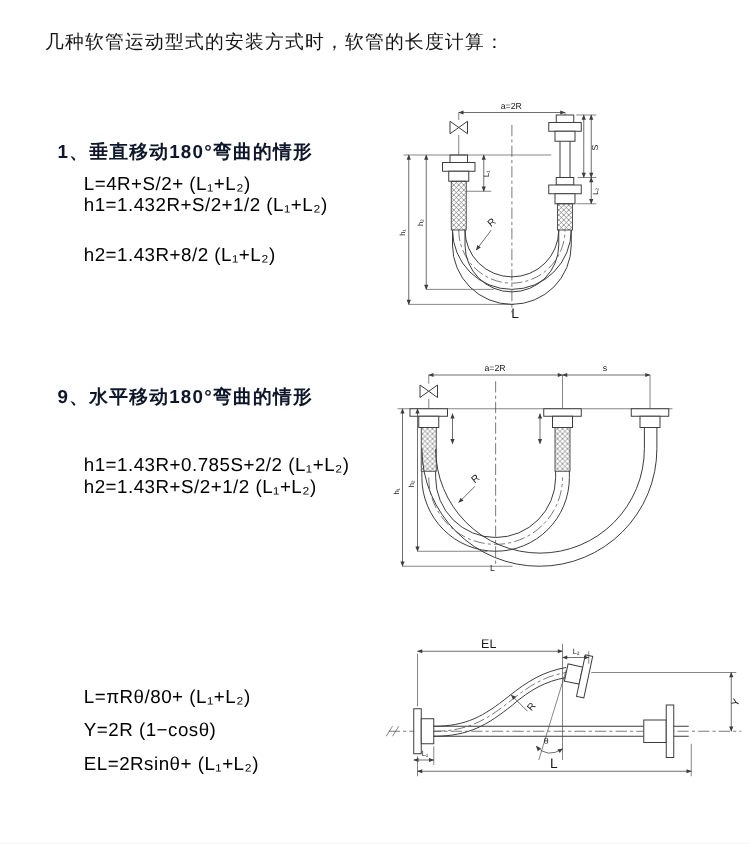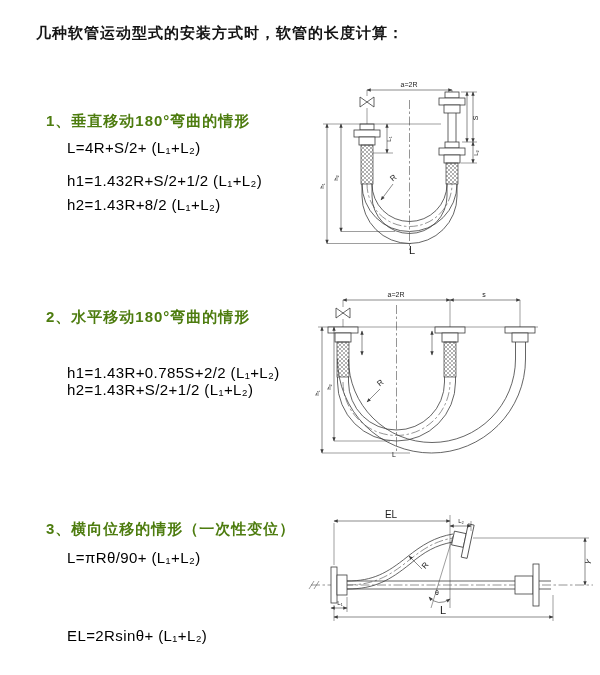--- a/index.html
+++ b/index.html
@@ -3,25 +3,25 @@
 <meta charset="utf-8">
 <style>
   html,body { margin:0; padding:0; background:#e8e8e8; }
   .page {
     position:relative; width:600px; height:675px; background:#ffffff;
     font-family:"Liberation Sans","DejaVu Sans",sans-serif; color:#111;
     overflow:hidden;
   }
   .title {
     position:absolute; left:36px; top:24px;
-    font-size:15px; font-weight:bold; letter-spacing:1px; color:#141414;
+    font-size:15px; font-weight:normal; letter-spacing:1px; color:#141414;
   }
   .heading {
     position:absolute; left:46px;
-    font-size:15px; font-weight:bold; letter-spacing:1px; color:#4d7c0f;
+    font-size:15px; font-weight:bold; letter-spacing:1px; color:#0f172a;
   }
   .formula {
     position:absolute; left:67px;
     font-size:15px; font-weight:normal; color:#000000; letter-spacing:0.4px;
   }
   .diag { position:absolute; }
   svg .ln   { stroke:#3d3d3d; stroke-width:0.8; fill:none; }
   svg .fl   { stroke:#3d3d3d; stroke-width:0.8; fill:#ffffff; }
   svg .br   { stroke:#3d3d3d; stroke-width:0.7; }
   svg .thin { stroke:#3d3d3d; stroke-width:0.5; fill:none; }
@@ -37,30 +37,30 @@
 </style>
 </head>
 <body>
 
 <div class="page">
 
   <div class="title">几种软管运动型式的安装方式时，软管的长度计算：</div>
 
   <div class="heading" style="top:112px">1、垂直移动180°弯曲的情形</div>
   <div class="formula" style="top:139px">L=4R+S/2+ (L₁+L₂)</div>
-  <div class="formula" style="top:172px">h1=1.432R+S/2+1/2 (L₁+L₂)</div>
+  <div class="formula" style="top:156px">h1=1.432R+S/2+1/2 (L₁+L₂)</div>
   <div class="formula" style="top:196px">h2=1.43R+8/2 (L₁+L₂)</div>
 
-  <div class="heading" style="top:308px">2、水平移动180°弯曲的情形</div>
+  <div class="heading" style="top:308px">9、水平移动180°弯曲的情形</div>
   <div class="formula" style="top:364px">h1=1.43R+0.785S+2/2 (L₁+L₂)</div>
   <div class="formula" style="top:381px">h2=1.43R+S/2+1/2 (L₁+L₂)</div>
 
-  <div class="heading" style="top:520px">3、横向位移的情形（一次性变位）</div>
-  <div class="formula" style="top:549px">L=πRθ/90+ (L₁+L₂)</div>
-  <div class="formula" style="top:627px">EL=2Rsinθ+ (L₁+L₂)</div>
+  <div class="formula" style="top:549px">L=πRθ/80+ (L₁+L₂)</div>
+  <div class="formula" style="top:576px">Y=2R (1−cosθ)</div>
+  <div class="formula" style="top:603px">EL=2Rsinθ+ (L₁+L₂)</div>
 
   <svg class="diag" style="left:315px; top:76px" width="235" height="182" viewBox="0 0 235 182">
     <defs>
       <marker id="m1" viewBox="0 0 10 10" refX="9" refY="5" markerWidth="9" markerHeight="7" orient="auto-start-reverse">
         <path d="M0,1 L10,5 L0,9 z" fill="#3d3d3d"></path>
       </marker>
       <pattern id="ht1" width="4" height="4" patternUnits="userSpaceOnUse">
         <path d="M0,0 L4,4 M4,0 L0,4" stroke="#606060" stroke-width="0.5"></path>
       </pattern>
     </defs>

